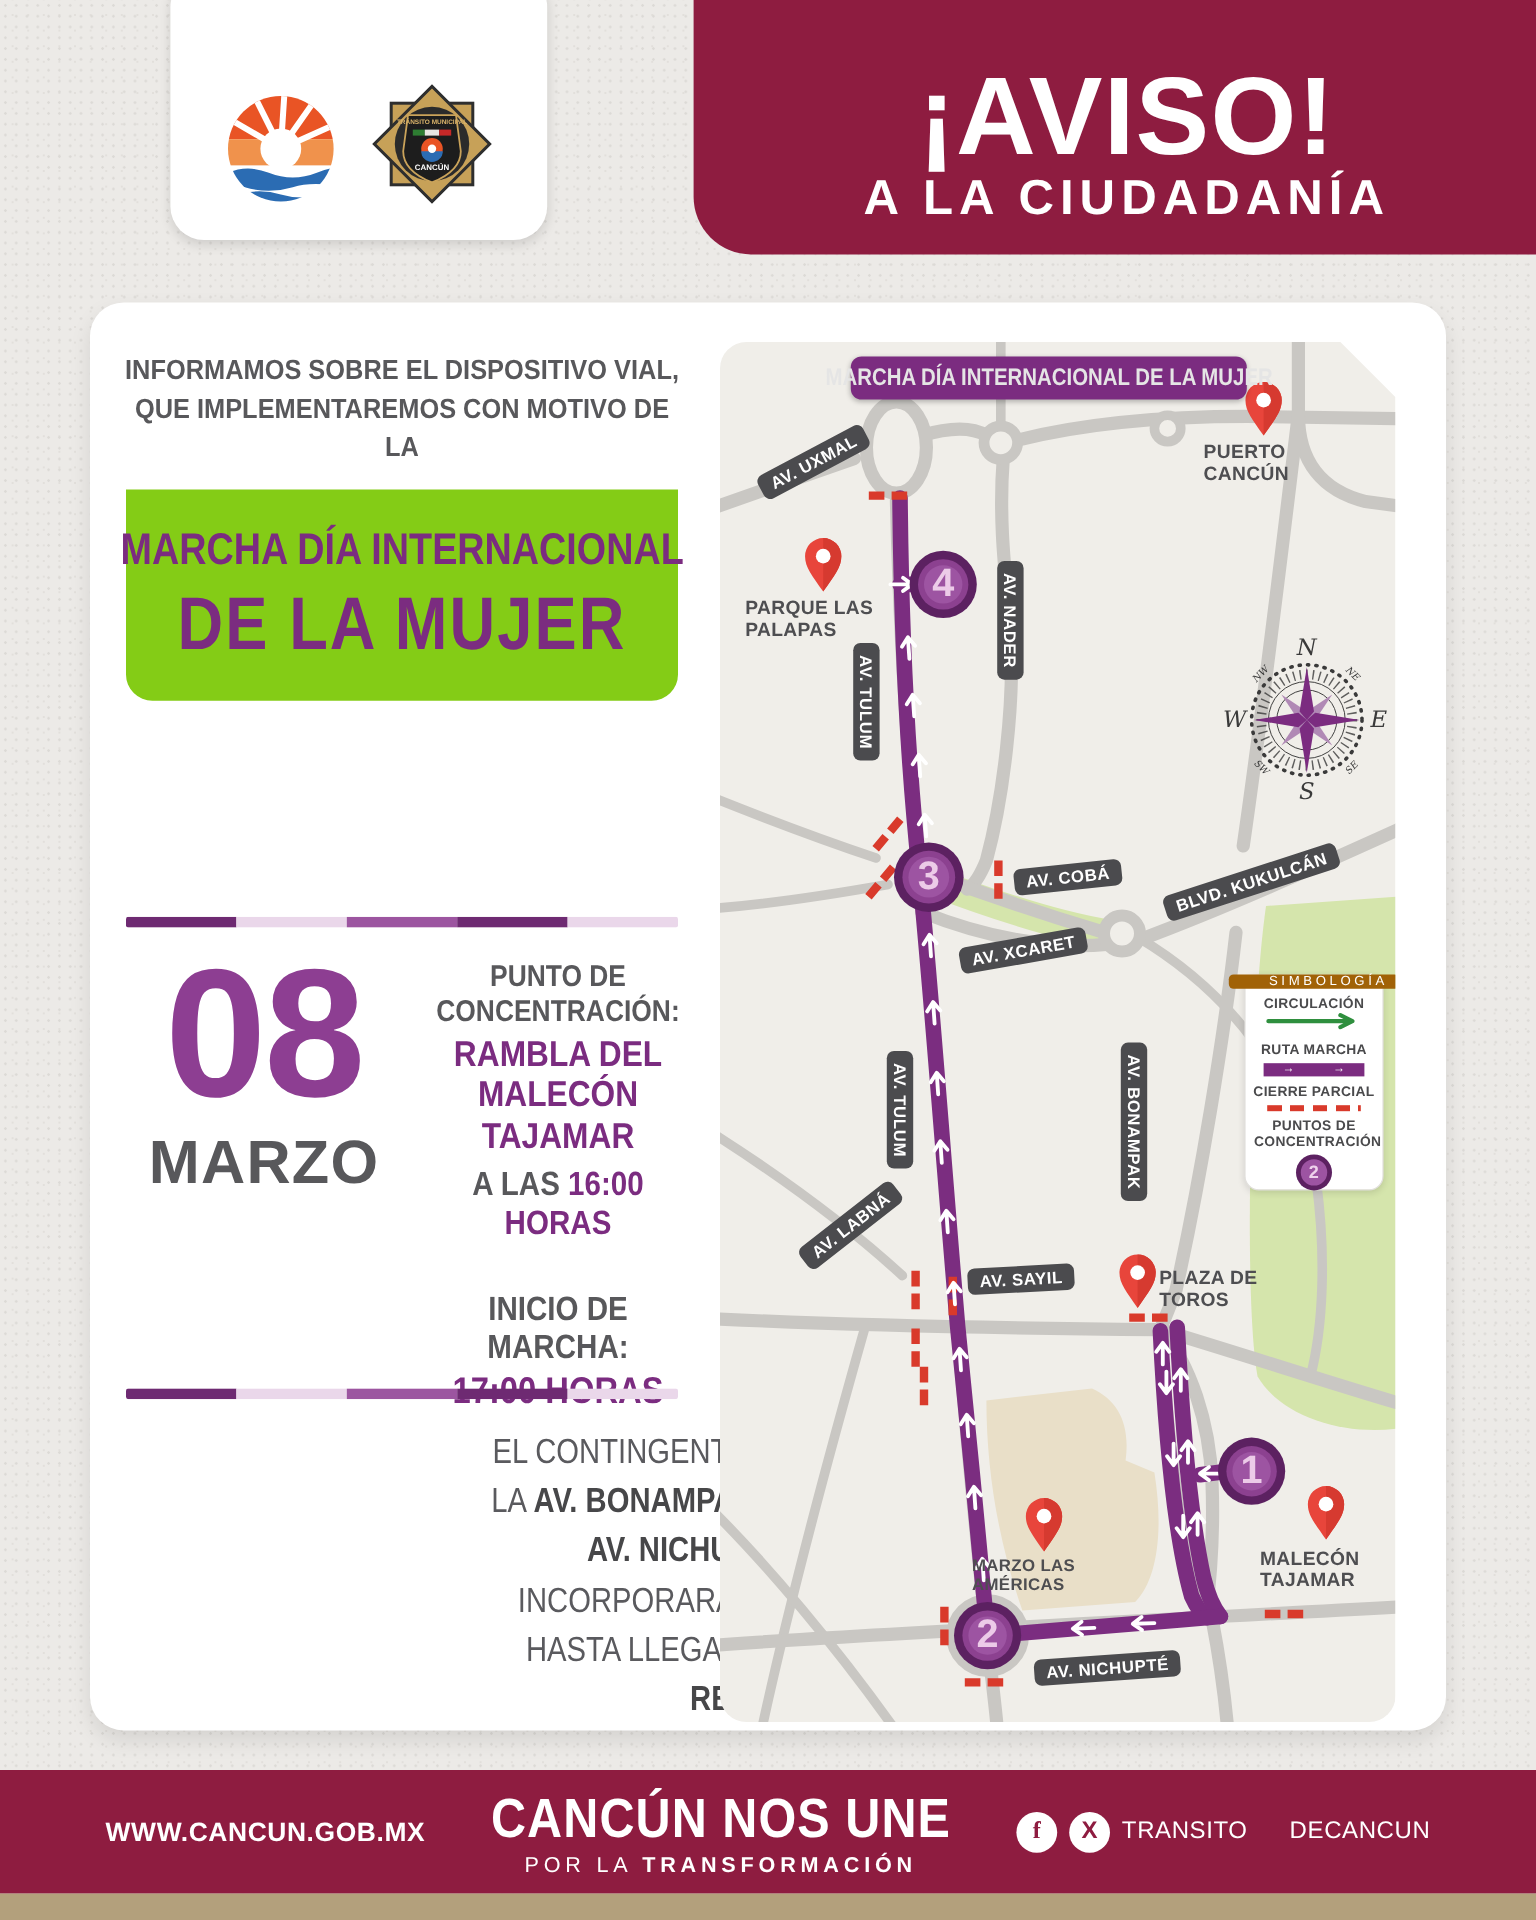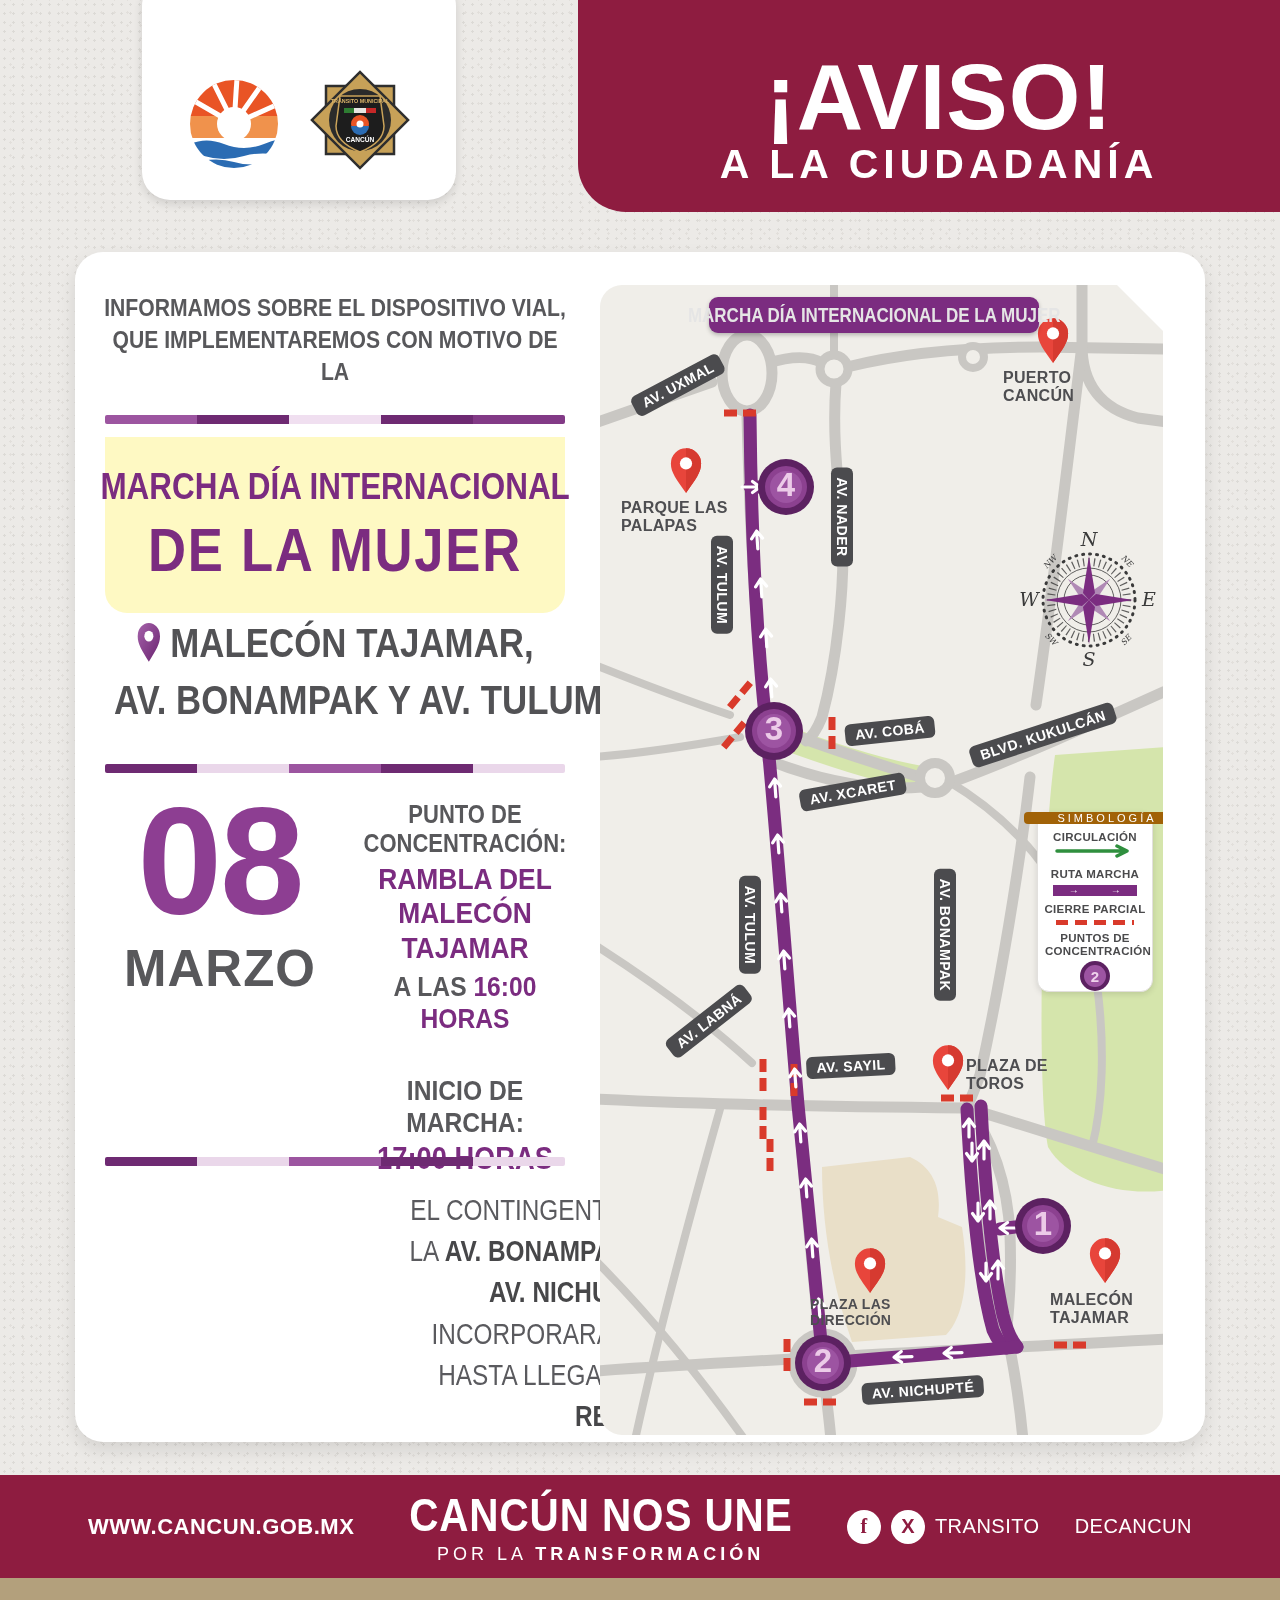--- a/index.html
+++ b/index.html
@@ -14,21 +14,21 @@
   .aviso{position:absolute;left:578px;top:-20px;width:722px;height:232px;background:#8e1c40;border-radius:0 0 0 48px;
     display:flex;flex-direction:column;align-items:center;justify-content:flex-end;padding-bottom:24px;box-sizing:border-box;color:#fff;}
   .aviso-title{font-size:92px;font-weight:800;letter-spacing:1px;line-height:.95;}
   .aviso-sub{font-size:41px;font-weight:700;letter-spacing:5px;margin-top:0;}
   
   .card{position:absolute;left:75px;top:252px;width:1130px;height:1190px;background:#fff;border-radius:28px;
     box-shadow:0 8px 18px rgba(0,0,0,.10);}
   .intro{position:absolute;left:0px;top:40px;width:520px;text-align:center;font-size:23px;font-weight:700;color:#58585b;line-height:1.4;transform:scaleX(.92);transform-origin:center;}
   .bar{position:absolute;height:9px;display:flex;overflow:hidden;border-radius:2px;}
   .bar i{flex:1;}
-  .event-block{position:absolute;left:30px;top:185px;width:460px;height:176px;background:#fef9c3;border-radius:0 0 22px 22px;
+  .event-block{position:absolute;left:30px;top:156px;width:460px;height:176px;background:#84cc16;border-radius:0 0 22px 22px;
     display:flex;flex-direction:column;align-items:center;justify-content:center;gap:6px;color:#7b2c80;}
   .event-l1{font-size:37px;font-weight:800;white-space:nowrap;}
   .event-l2{font-size:62px;font-weight:800;letter-spacing:2px;white-space:nowrap;}
   .loc{position:absolute;left:0;top:368px;width:520px;text-align:center;color:#525255;font-weight:800;}
   .loc-l1{font-size:41px;white-space:nowrap;}
   .loc-l2{font-size:41px;margin-top:10px;white-space:nowrap;}
   .loc-pin{display:inline-block;vertical-align:-6px;margin-right:10px;}
   .sched-left{position:absolute;left:30px;top:532px;width:230px;text-align:center;}
   .day{font-size:51px;font-weight:800;color:#58585b;letter-spacing:1px;}
   .date{font-size:152px;font-weight:800;color:#8d3e92;line-height:1.02;letter-spacing:-2px;}
@@ -136,35 +136,20 @@
         <i style="background:#f0dff0"></i>
         <i style="background:#6e2a72"></i>
         <i style="background:#823a86"></i>
     </div>
 
     <div class="event-block">
       <div class="event-l1 cond">MARCHA DÍA INTERNACIONAL</div>
       <div class="event-l2 cond">DE LA MUJER</div>
     </div>
 
-    <div class="loc">
-      <div class="loc-l1 cond">
-        <svg class="loc-pin" width="30" height="40" viewBox="-22 -62 44 64">
-          <defs>
-              <linearGradient id="pg" x1="0" y1="0" x2="1" y2="1">
-            <stop offset="0" stop-color="#a562aa"></stop>
-                <stop offset="1" stop-color="#6a2470"></stop>
-              </linearGradient>
-            </defs>
-          <path d="M0,0 C-13,-19 -21,-28 -21,-41 A21,21 0 1 1 21,-41 C21,-28 13,-19 0,0 Z" fill="url(#pg)"></path>
-          <circle cy="-41" r="8.5" fill="#fff"></circle>
-        </svg><span>MALECÓN TAJAMAR,</span>
-      </div>
-      <div class="loc-l2 cond">AV. BONAMPAK Y AV. TULUM</div>
-    </div>
 
     <div class="bar" style="left:30px;top:512px;width:460px;">
       <i style="background:#6e2a72"></i>
         <i style="background:#ead7ea"></i>
         <i style="background:#9c55a0"></i>
         <i style="background:#6e2a72"></i>
         <i style="background:#ead7ea"></i>
     </div>
 
     <div class="sched-left">
@@ -353,21 +338,21 @@
       <div class="street" style="left:253px;top:507px;--rot:-10deg"><span>AV. XCARET</span></div>
       <div class="street" style="left:150px;top:640px;--rot:90deg"><span>AV. TULUM</span></div>
       <div class="street" style="left:109px;top:736px;--rot:-38deg"><span>AV. LABNÁ</span></div>
       <div class="street" style="left:251px;top:781px;--rot:-3deg"><span>AV. SAYIL</span></div>
       <div class="street" style="left:345px;top:650px;--rot:90deg"><span>AV. BONAMPAK</span></div>
       <div class="street" style="left:323px;top:1105px;--rot:-4deg"><span>AV. NICHUPTÉ</span></div>
 
       <div class="place" style="left:458px;top:84px;width:110px;">PUERTO CANCÚN</div>
       <div class="place" style="left:86px;top:214px;width:130px;">PARQUE LAS PALAPAS</div>
       <div class="place left-align" style="left:366px;top:772px;width:86px;">PLAZA DE TOROS</div>
-      <div class="place" style="left:270px;top:1012px;width:120px;font-size:14px;">PLAZA LAS DIRECCIÓN</div>
+      <div class="place" style="left:270px;top:1012px;width:120px;font-size:14px;">MARZO LAS AMÉRICAS</div>
       <div class="place" style="left:505px;top:1006px;width:110px;">MALECÓN TAJAMAR</div>
 
       <div class="pt-num" style="left:186px;top:202px;">4</div>
       <div class="pt-num" style="left:174px;top:446px;">3</div>
       <div class="pt-num" style="left:223px;top:1078px;">2</div>
       <div class="pt-num" style="left:443px;top:941px;">1</div>
 
       <svg class="compass" width="140" height="140" viewBox="-70 -70 140 140">
         <circle r="46" fill="none" stroke="#3a3a3a" stroke-width="3" stroke-dasharray="1,6" stroke-linecap="round"></circle>
         <circle r="38" fill="none" stroke="#3a3a3a" stroke-width="8" stroke-dasharray="1.2,4.2" opacity=".8"></circle>

